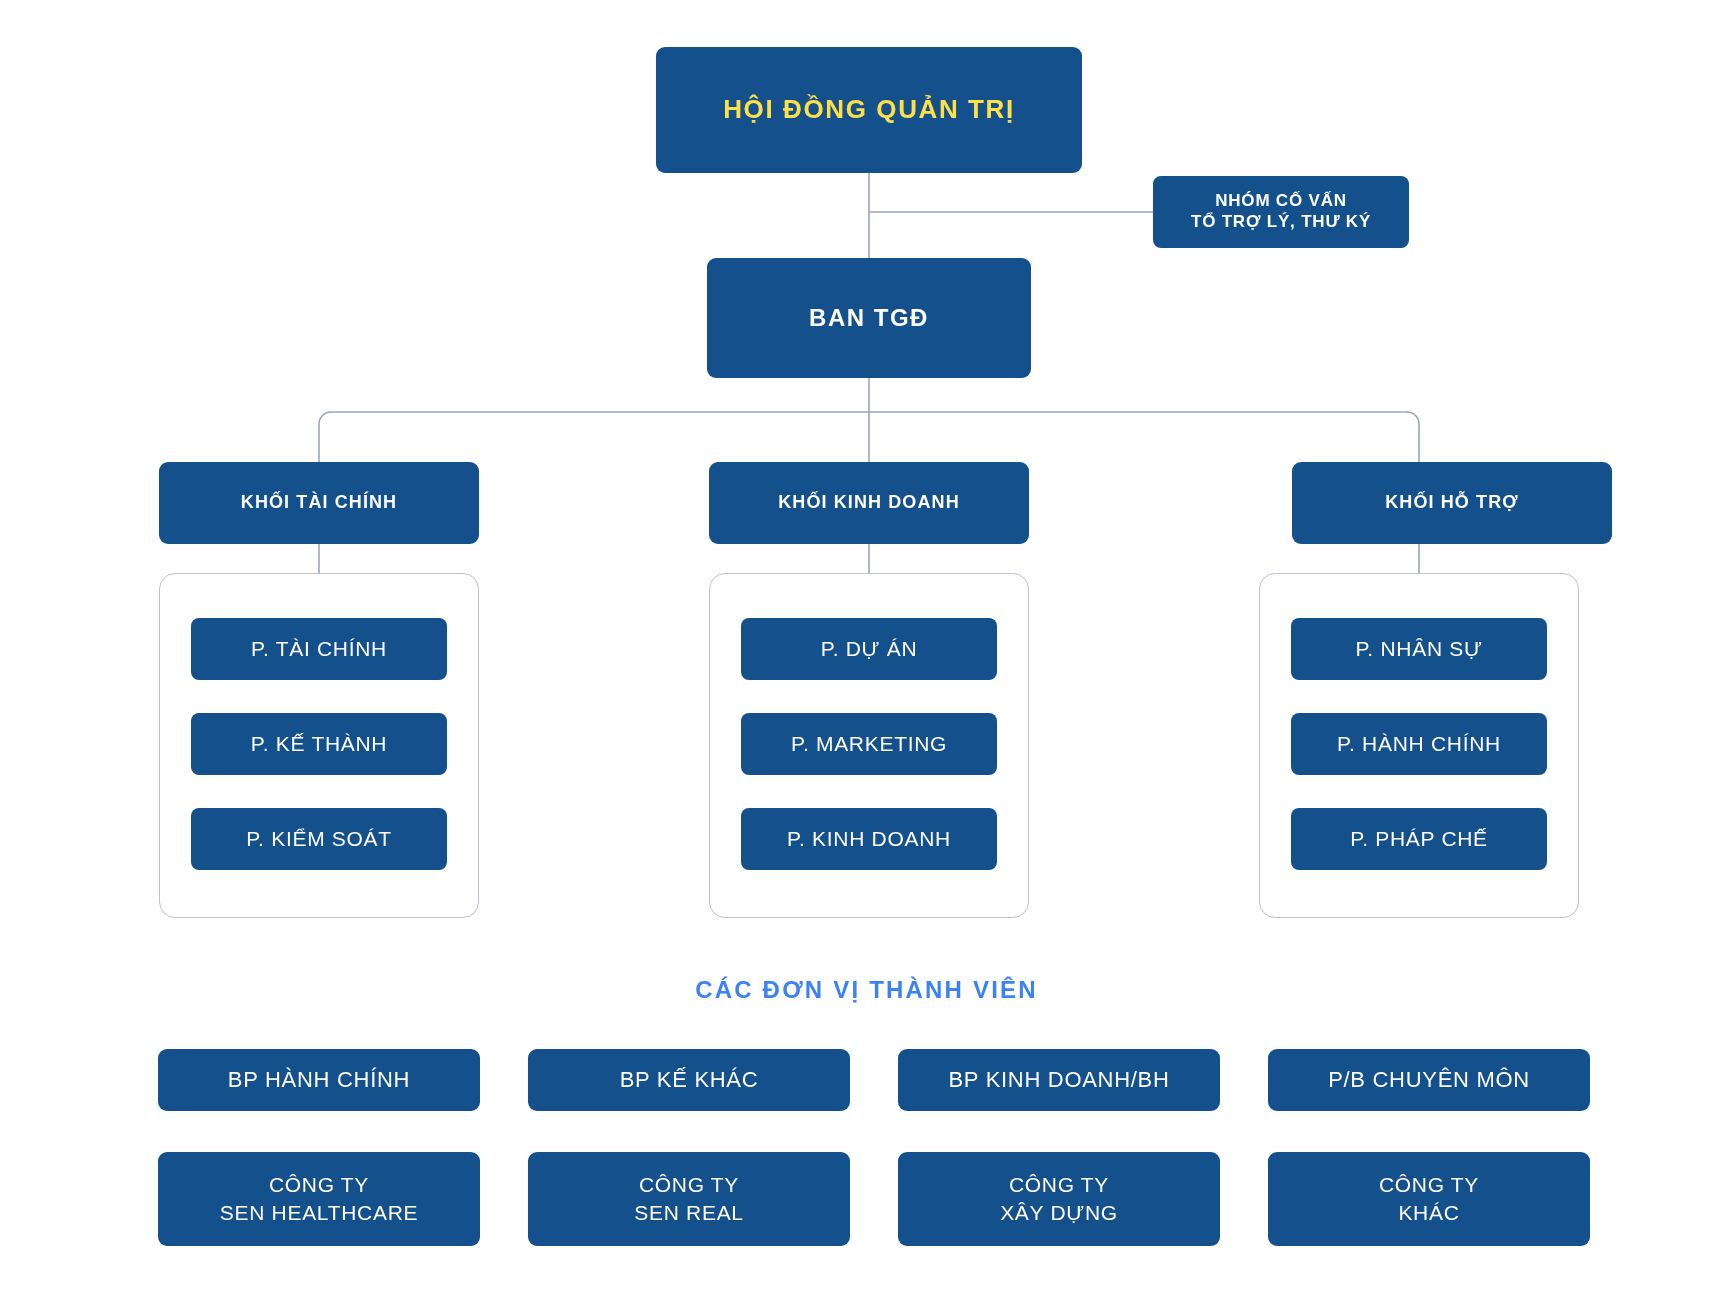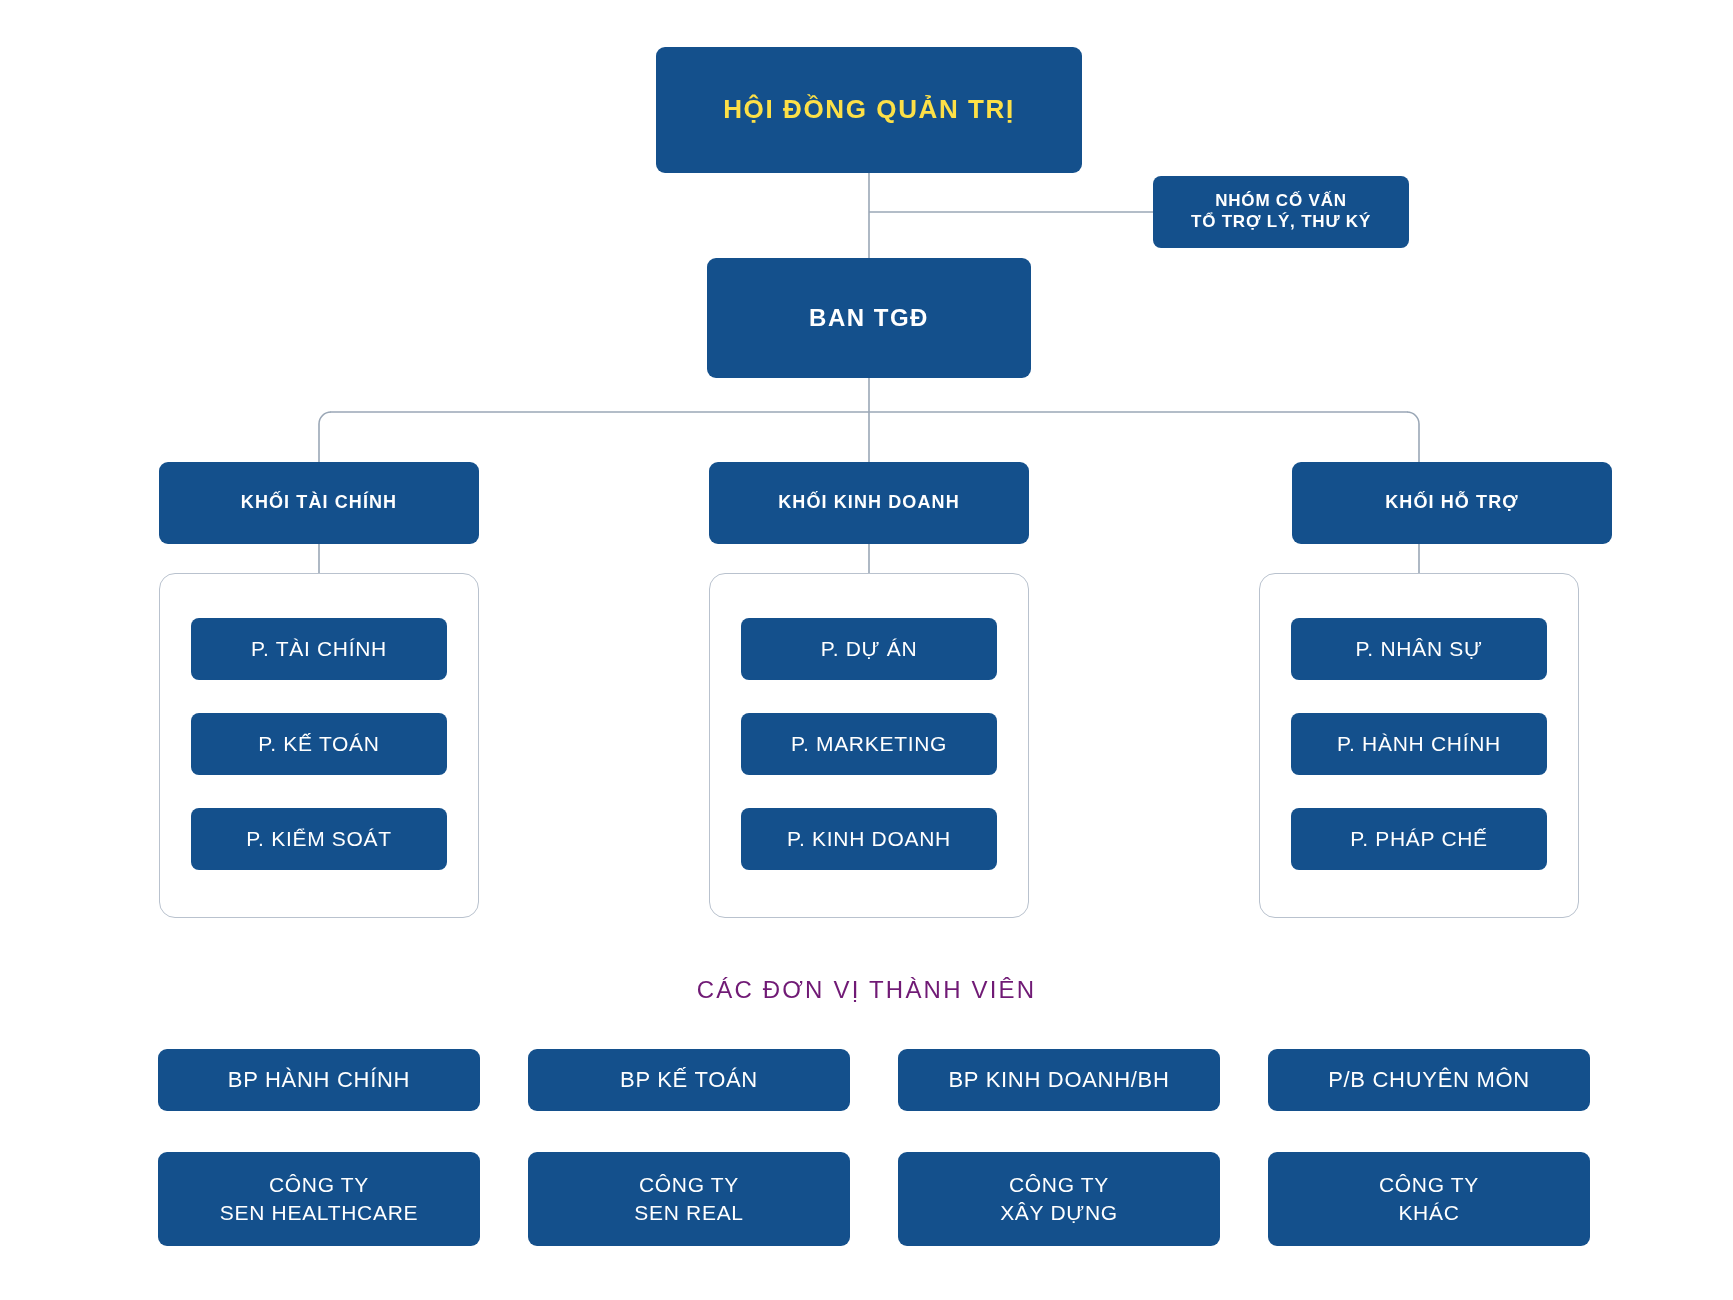--- a/index.html
+++ b/index.html
@@ -120,23 +120,23 @@
   .dept-row-1 { top: 713px; }
   .dept-row-2 { top: 808px; }
 
   
   #members-heading {
     position: absolute;
     left: 0;
     top: 976px;
     width: 1733px;
     text-align: center;
-    color: #701a75;
+    color: #3b82f6;
     font-size: 24px;
-    font-weight: normal;
+    font-weight: bold;
     letter-spacing: 2.2px;
   }
 
   
   .unit {
     width: 322px;
     height: 62px;
     font-size: 22px;
     letter-spacing: 0.7px;
     border-radius: 9px;
@@ -195,35 +195,35 @@
 
   <div class="node division-head" id="division-head-0">KHỐI TÀI CHÍNH</div>
   <div class="node division-head" id="division-head-1">KHỐI KINH DOANH</div>
   <div class="node division-head" id="division-head-2">KHỐI HỖ TRỢ</div>
 
   <div class="group-frame" id="group-frame-0"></div>
   <div class="group-frame" id="group-frame-1"></div>
   <div class="group-frame" id="group-frame-2"></div>
 
   <div class="node dept dept-col-0 dept-row-0">P. TÀI CHÍNH</div>
-  <div class="node dept dept-col-0 dept-row-1">P. KẾ TOÁN</div>
+  <div class="node dept dept-col-0 dept-row-1">P. KẾ THÀNH</div>
   <div class="node dept dept-col-0 dept-row-2">P. KIỂM SOÁT</div>
 
   <div class="node dept dept-col-1 dept-row-0">P. DỰ ÁN</div>
   <div class="node dept dept-col-1 dept-row-1">P. MARKETING</div>
   <div class="node dept dept-col-1 dept-row-2">P. KINH DOANH</div>
 
   <div class="node dept dept-col-2 dept-row-0">P. NHÂN SỰ</div>
   <div class="node dept dept-col-2 dept-row-1">P. HÀNH CHÍNH</div>
   <div class="node dept dept-col-2 dept-row-2">P. PHÁP CHẾ</div>
 
   <div id="members-heading">CÁC ĐƠN VỊ THÀNH VIÊN</div>
 
   <div class="node unit bcol-0">BP HÀNH CHÍNH</div>
-  <div class="node unit bcol-1">BP KẾ TOÁN</div>
+  <div class="node unit bcol-1">BP KẾ KHÁC</div>
   <div class="node unit bcol-2">BP KINH DOANH/BH</div>
   <div class="node unit bcol-3">P/B CHUYÊN MÔN</div>
 
   <div class="node company two-line bcol-0">CÔNG TY
 SEN HEALTHCARE</div>
   <div class="node company two-line bcol-1">CÔNG TY
 SEN REAL</div>
   <div class="node company two-line bcol-2">CÔNG TY
 XÂY DỰNG</div>
   <div class="node company two-line bcol-3">CÔNG TY

